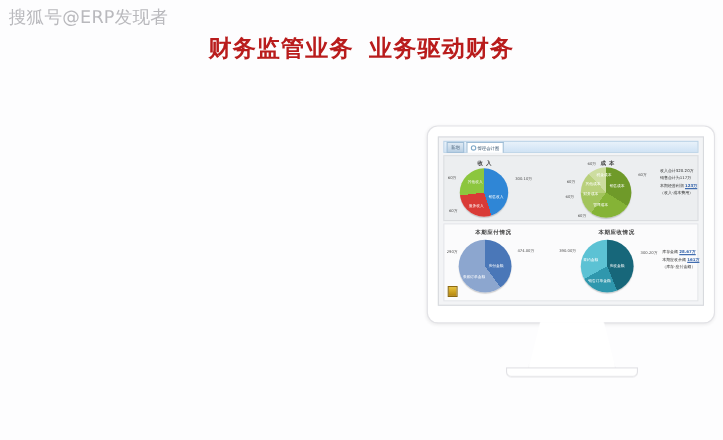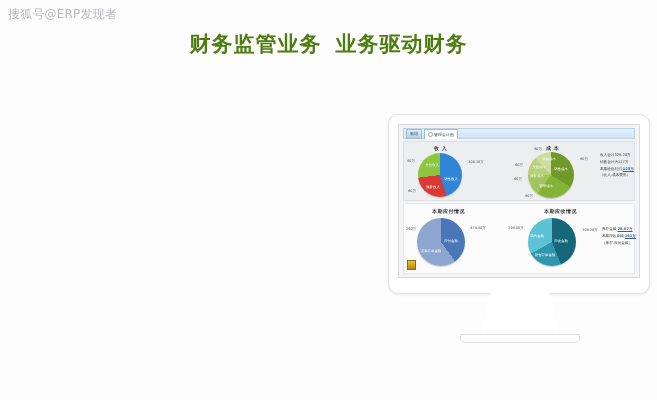--- a/index.html
+++ b/index.html
@@ -14,37 +14,37 @@
     overflow: hidden;
     font-family: "DejaVu Sans", "Liberation Sans", sans-serif;
     background: #fdfdfe;
   }
 
   
   .watermark {
     position: absolute;
     left: 8px;
     top: 6px;
-    font-size: 12px;
+    font-size: 16px;
     color: #b9b9bd;
     letter-spacing: 0.2px;
     white-space: nowrap;
     font-family: "DejaVu Sans", "Liberation Sans", sans-serif;
   }
 
   
   .headline {
     position: absolute;
     left: 0;
     top: 30px;
     width: 657px;
     text-align: center;
     font-size: 21px;
     font-weight: bold;
-    color: #4d7c0f;
+    color: #b91c1c;
     letter-spacing: 1px;
     white-space: nowrap;
   }
   .headline .seg2 { margin-left: 14px; }
 
   
   .monitor {
     position: absolute;
     left: 388px;
     top: 114px;

